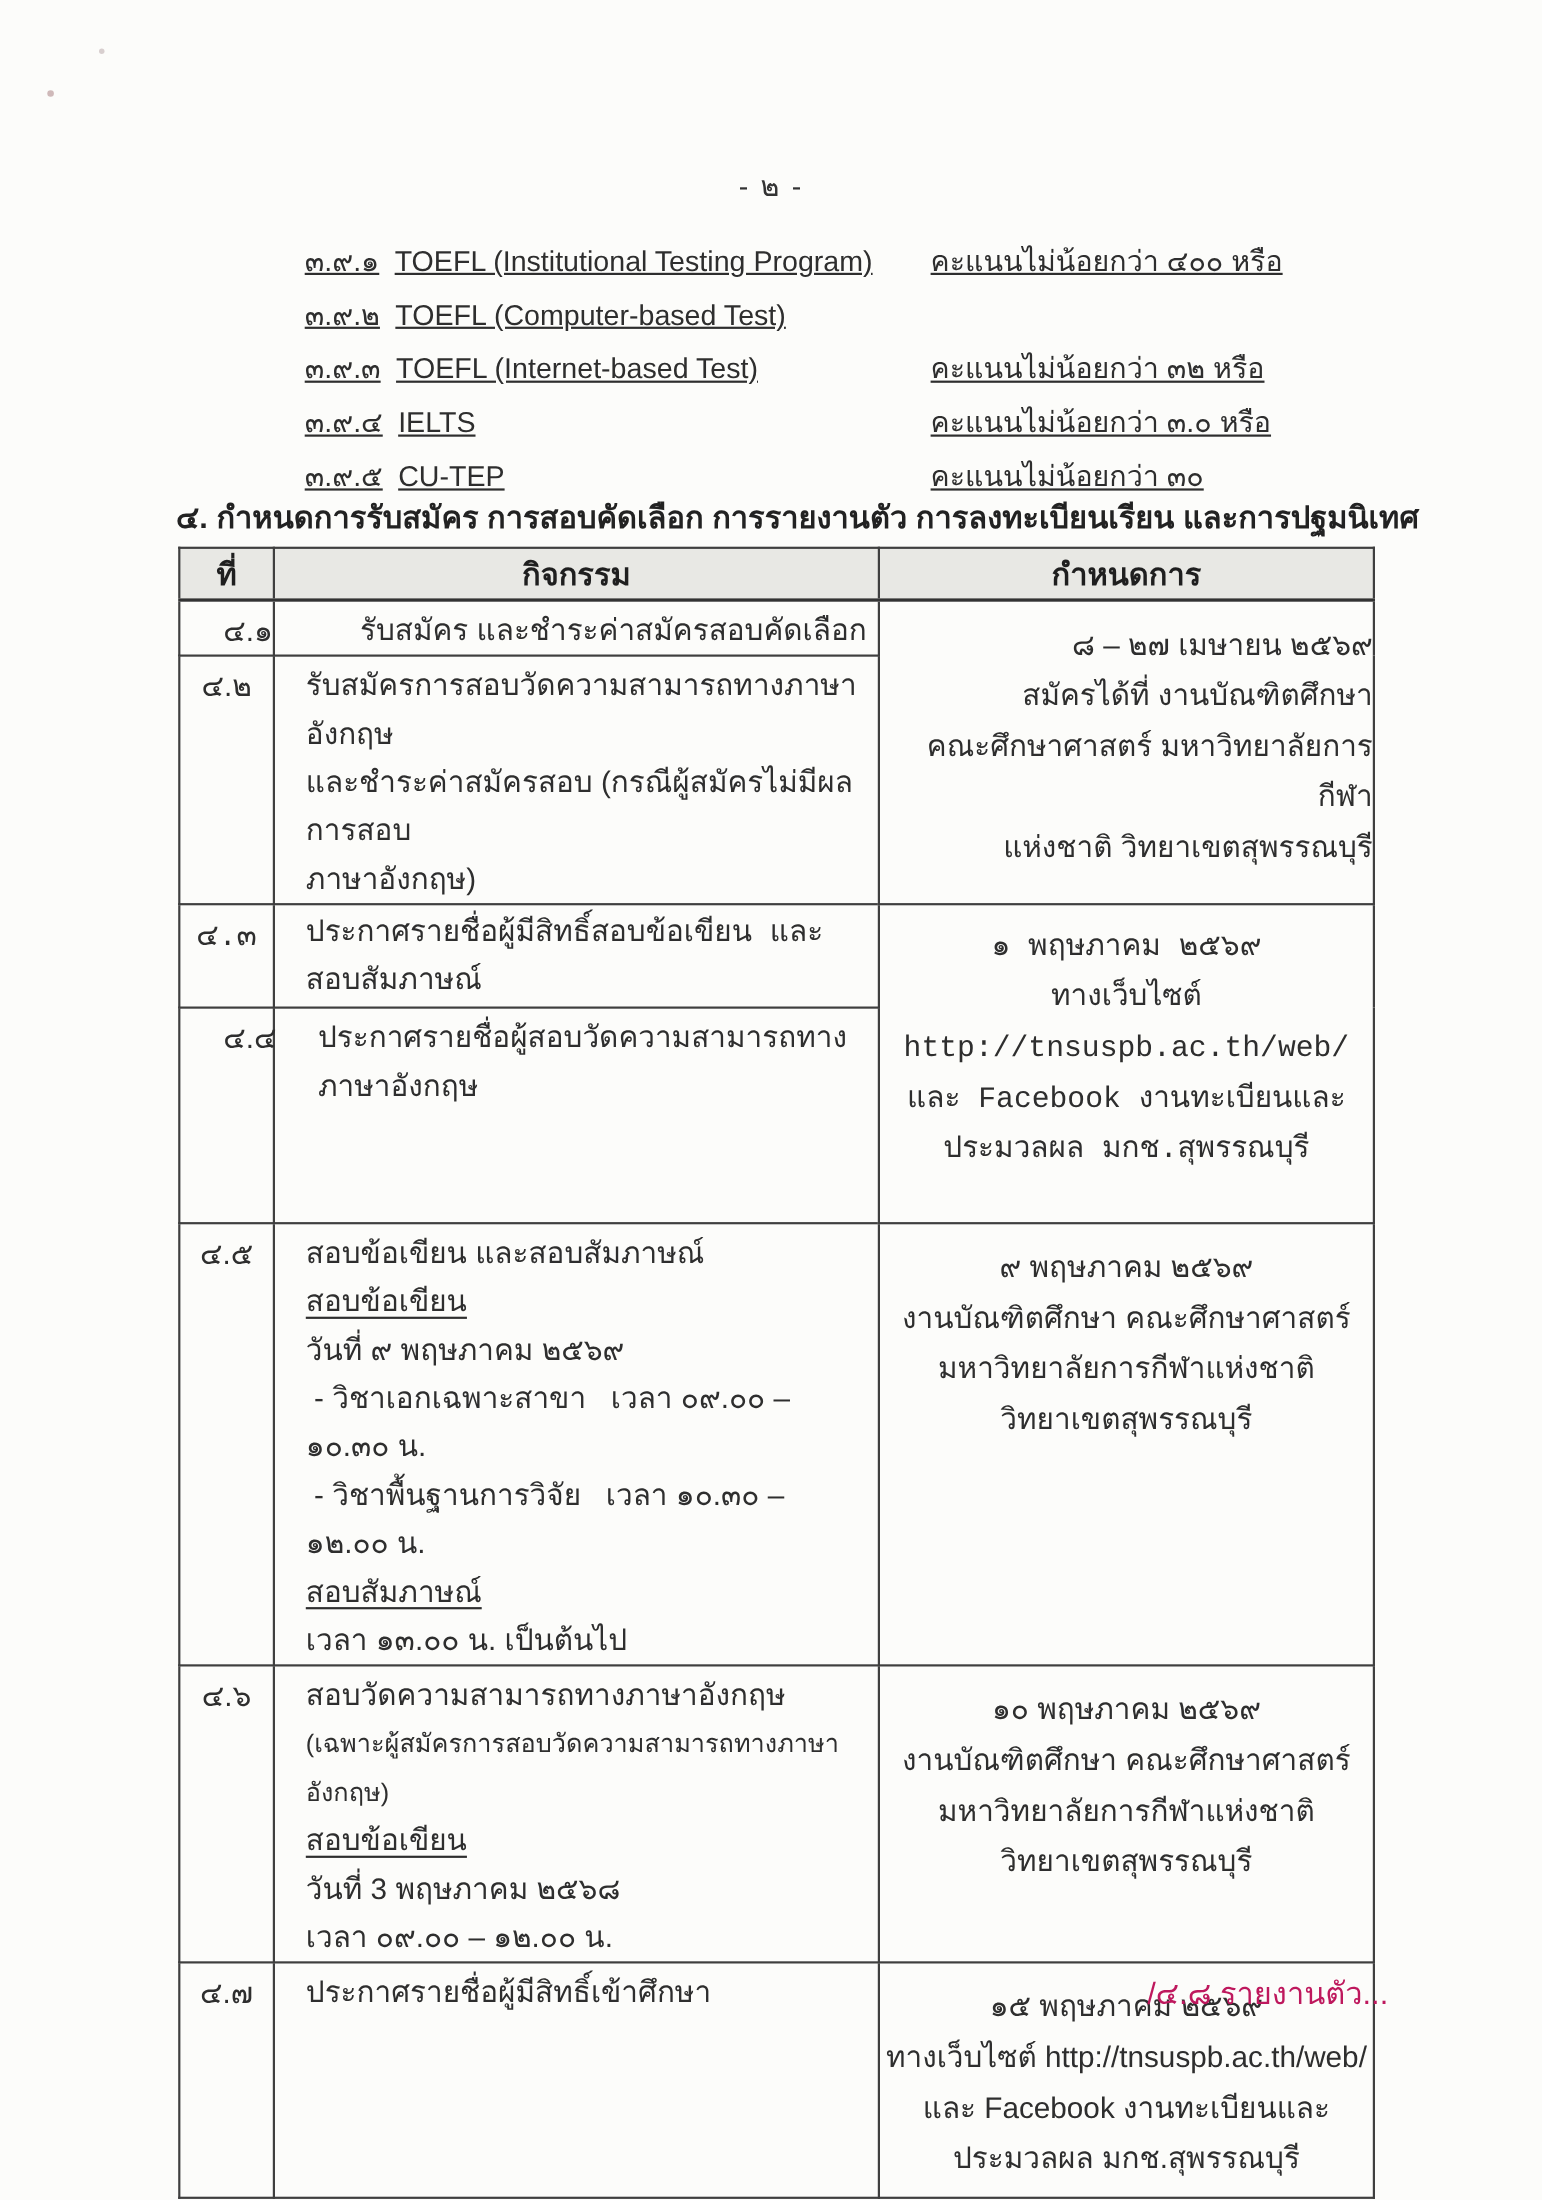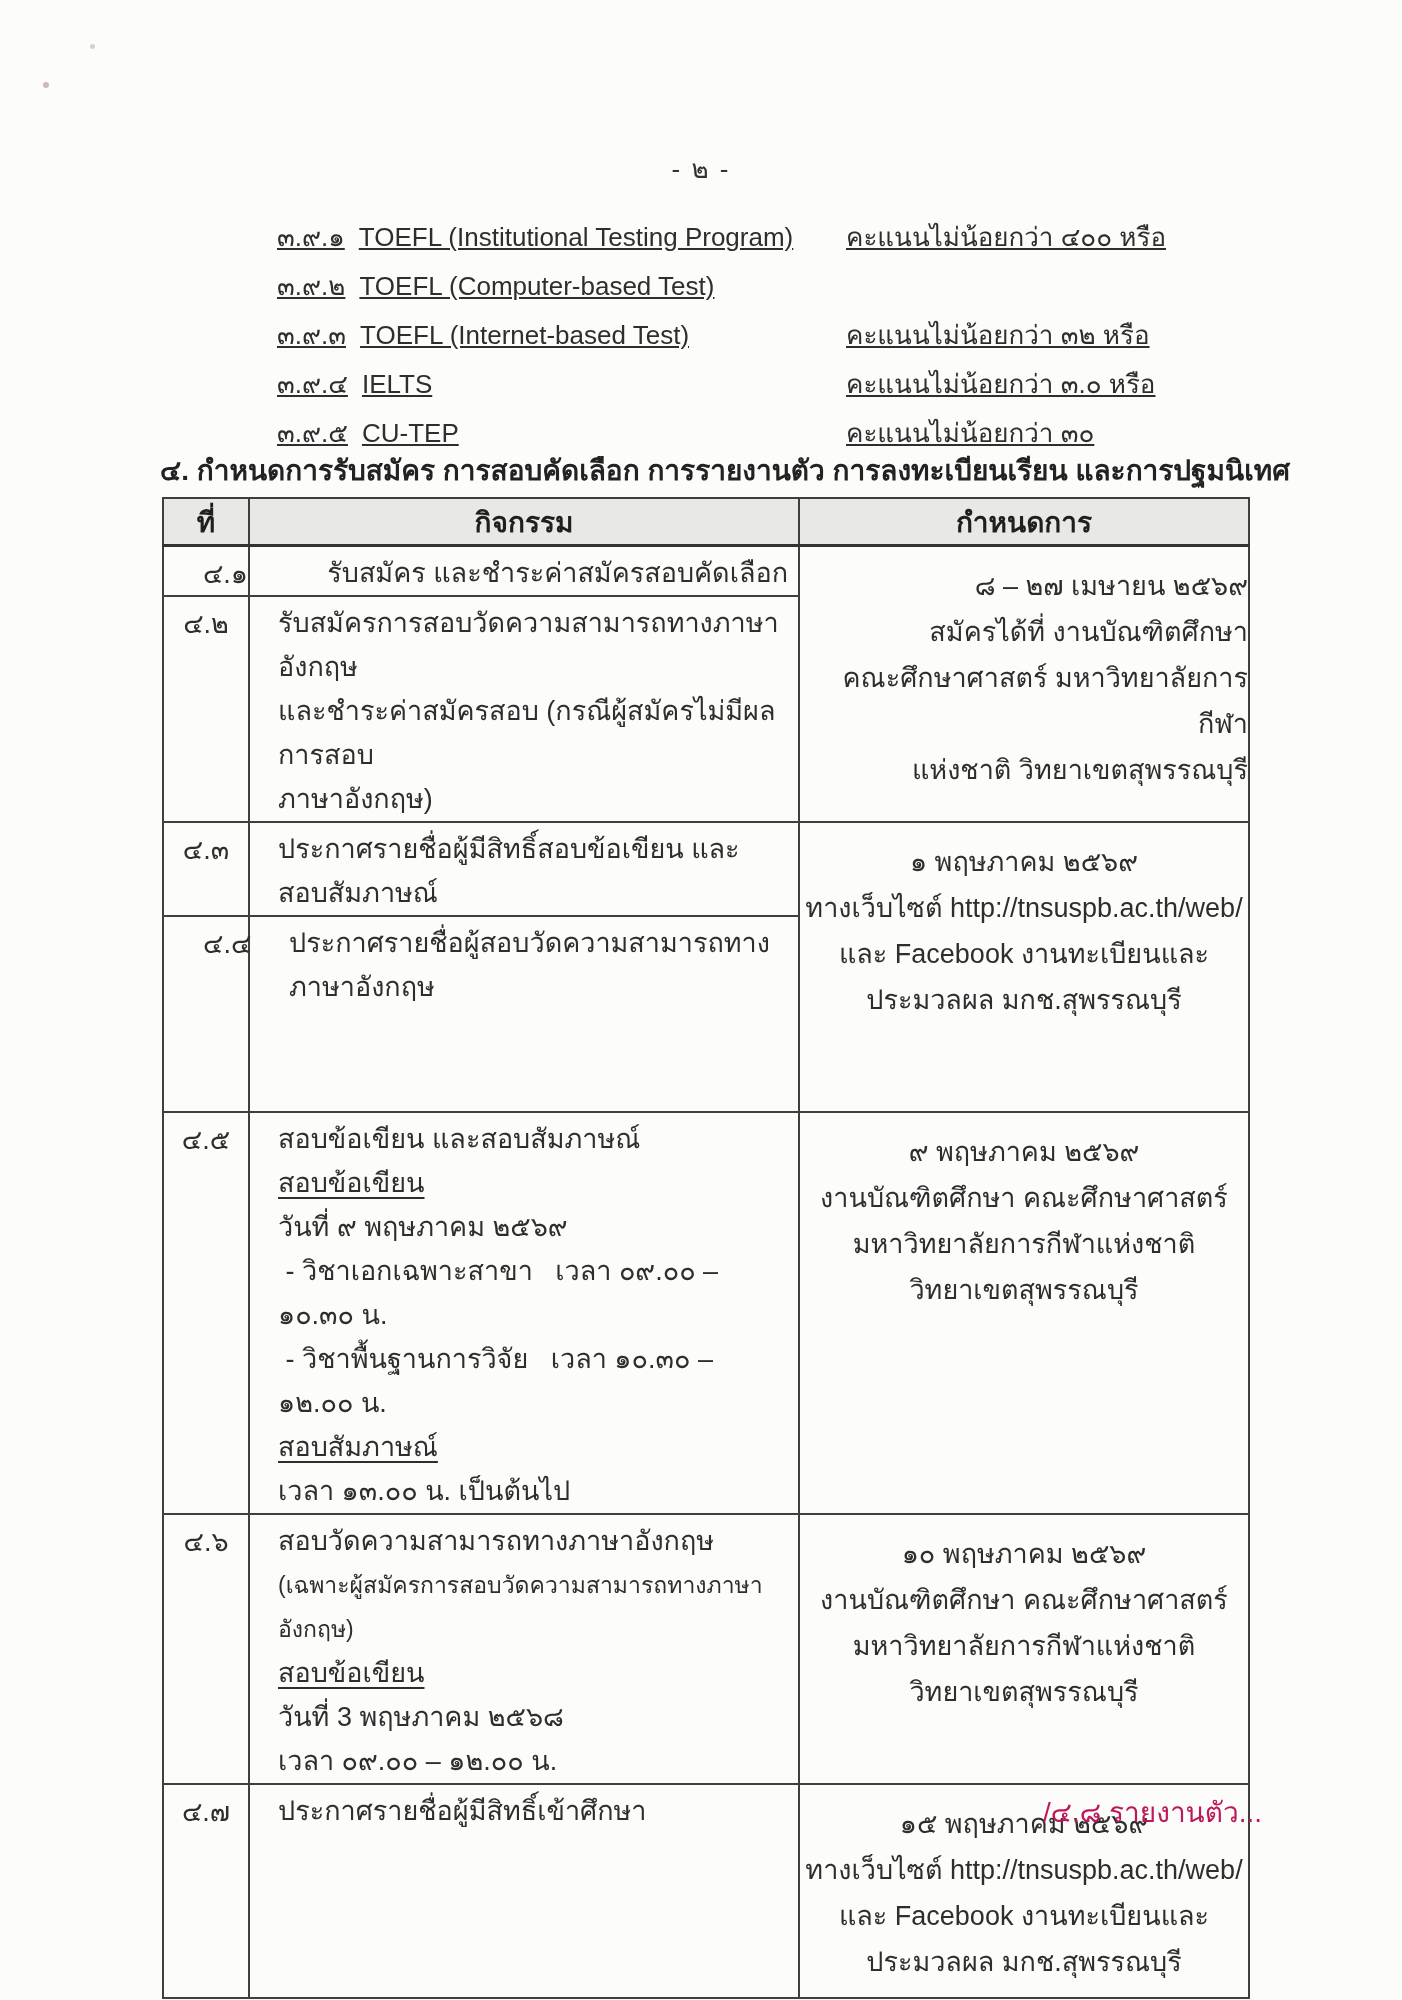--- a/index.html
+++ b/index.html
@@ -60,21 +60,21 @@
   td.act{ padding:4px 10px 0 28px;}
   td.act .line{line-height:44px;white-space:pre-wrap;}
   td.act .line.u{text-decoration:underline;text-underline-offset:5px;}
   td.act .line.sm{font-size:23px;}
   td.sch{ text-align:center;}
   td.sch .sch-inner{padding-top:16px;}
   td.sch .line{line-height:46px;white-space:pre-wrap;}
 
   tr.r1 td{height:40px;text-align:right;}
   tr.r2 td{height:191px;}
-  tr.r3 td{height:50px;}
+  tr.r3 td{height:50px;font-family:Liberation Mono, monospace;}
   tr.r4 td{height:189px;padding-left:39px;}
   tr.r5 td{height:327px;}
   tr.r6 td{height:236px;}
   tr.r7 td{height:207px;}
 
   .footer-note{
     position:absolute;right:140px;top:1790px;
     font-size:28px;color:#be185d;
   }
 </style>

